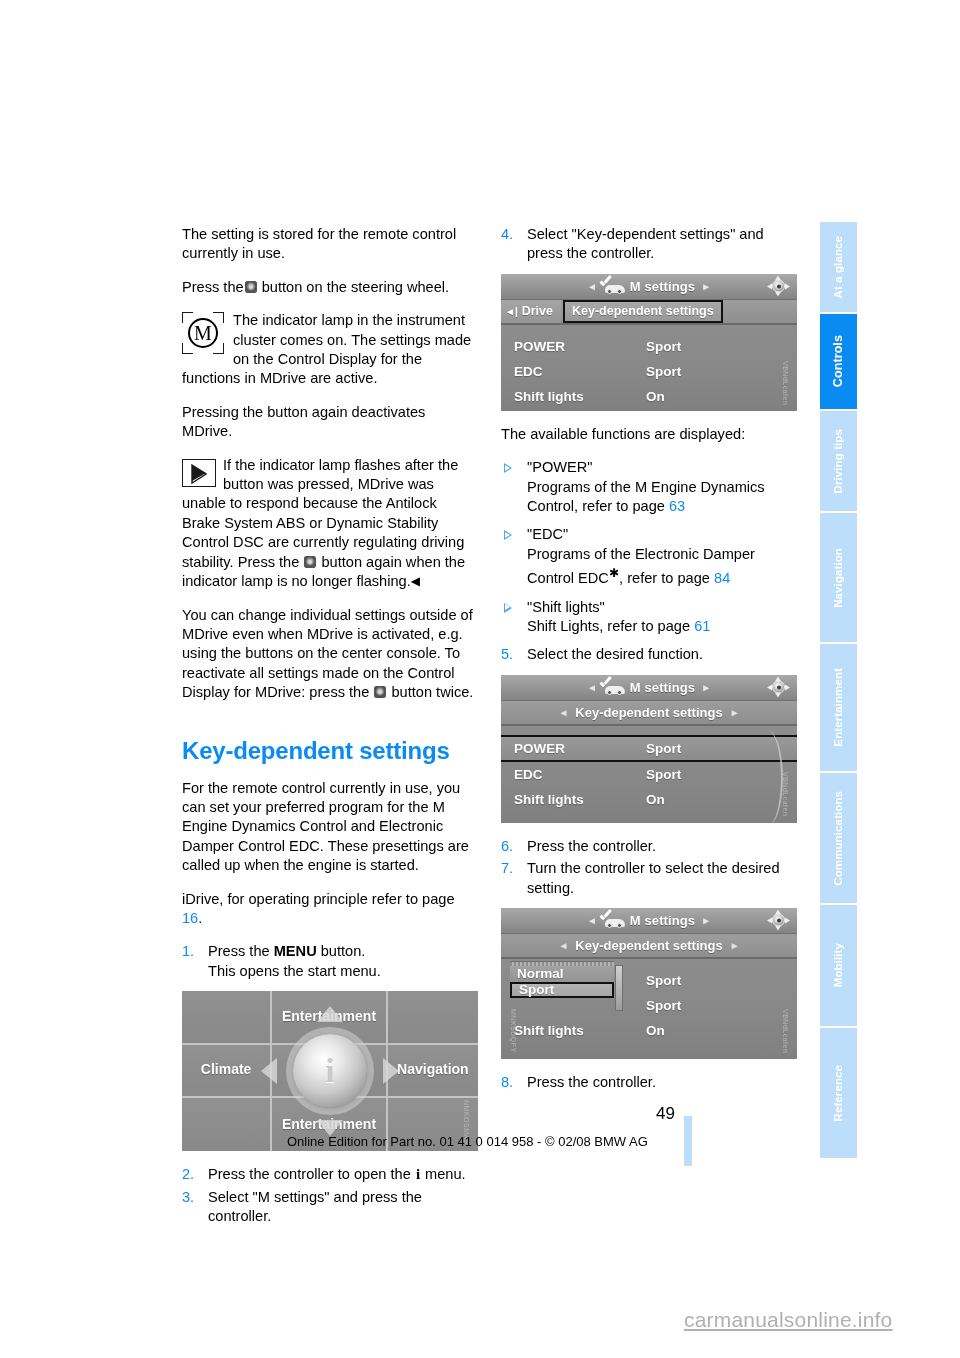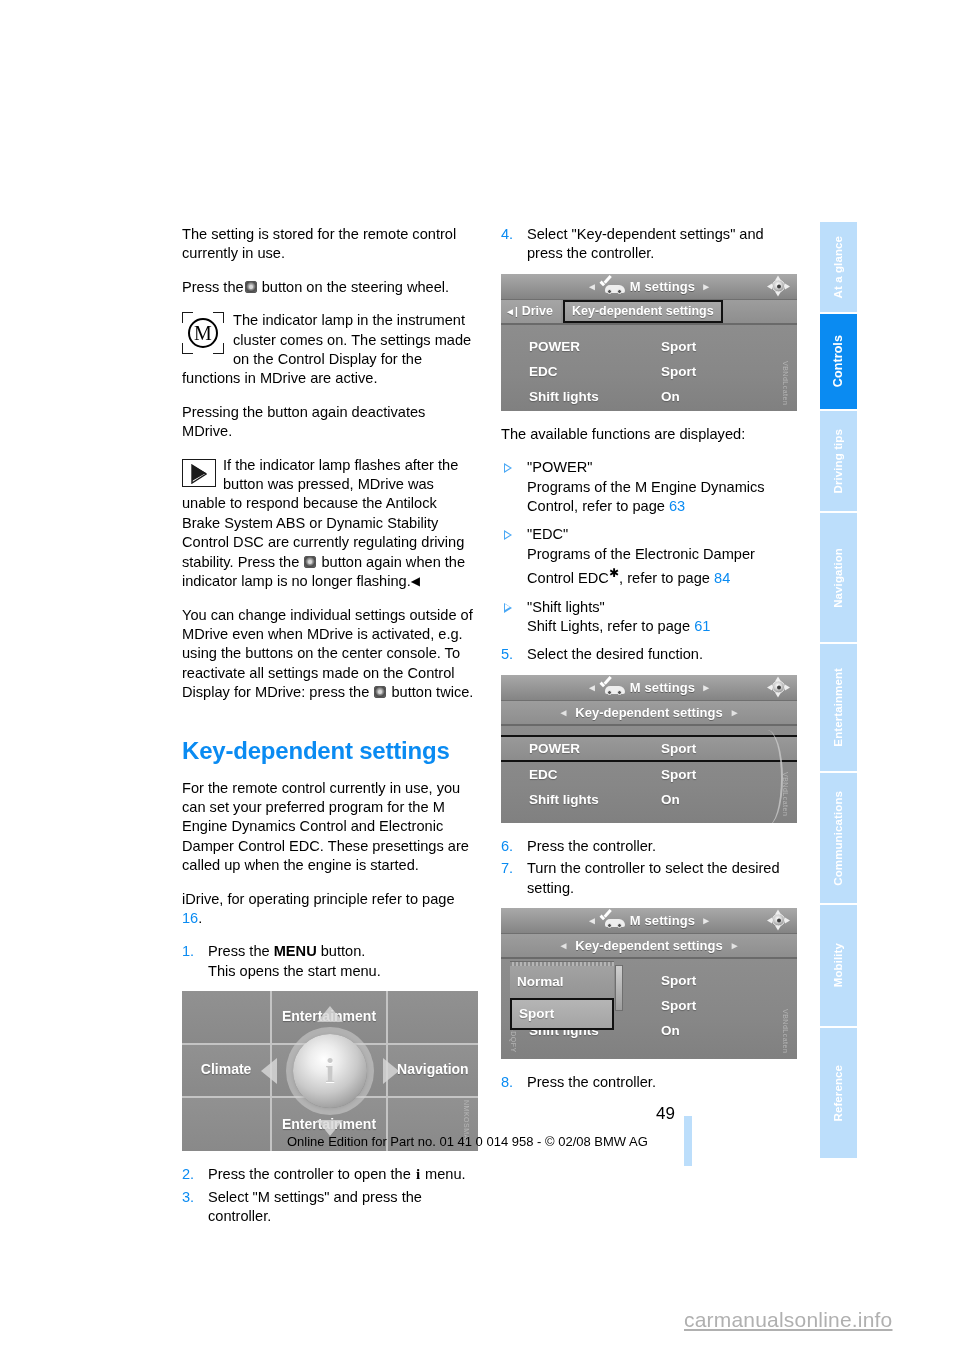--- a/index.html
+++ b/index.html
@@ -344,21 +344,21 @@
   .scr-body {
     position: relative;
     padding: 9px 0 0 0;
     background: linear-gradient(180deg,#8d8d8d 0%,#878787 60%,#808080 100%);
   }
   .rowlist { position: relative; }
   .row {
     display: flex;
     height: 25px;
     align-items: center;
-    padding-left: 28px;
+    padding-left: 13px;
     color: #ffffff;
     font-size: 13.5px;
     font-weight: bold;
     text-shadow: 0 1px 1px rgba(0,0,0,.28);
   }
   .row .lbl { width: 132px; }
   .row.sel {
     border-top: 2px solid #111;
     border-bottom: 2px solid #111;
     background: linear-gradient(180deg,#999 0%,#8c8c8c 100%);
@@ -387,21 +387,21 @@
   }
 
   
   .popup {
     position: absolute;
     left: 9px; top: 2px;
     width: 104px;
     z-index: 4;
   }
   .popup .pitem {
-    height: 32px;
+    height: 16px;
     display: flex; align-items: center;
     padding-left: 7px;
     color: #fff; font-size: 13.5px; font-weight: bold;
     background: linear-gradient(180deg,#a2a2a2 0%,#949494 100%);
     text-shadow: 0 1px 1px rgba(0,0,0,.3);
   }
   .popup .pitem.active {
     border: 2px solid #111;
     background: linear-gradient(180deg,#b5b5b5 0%,#a4a4a4 100%);
     color: #fff;

